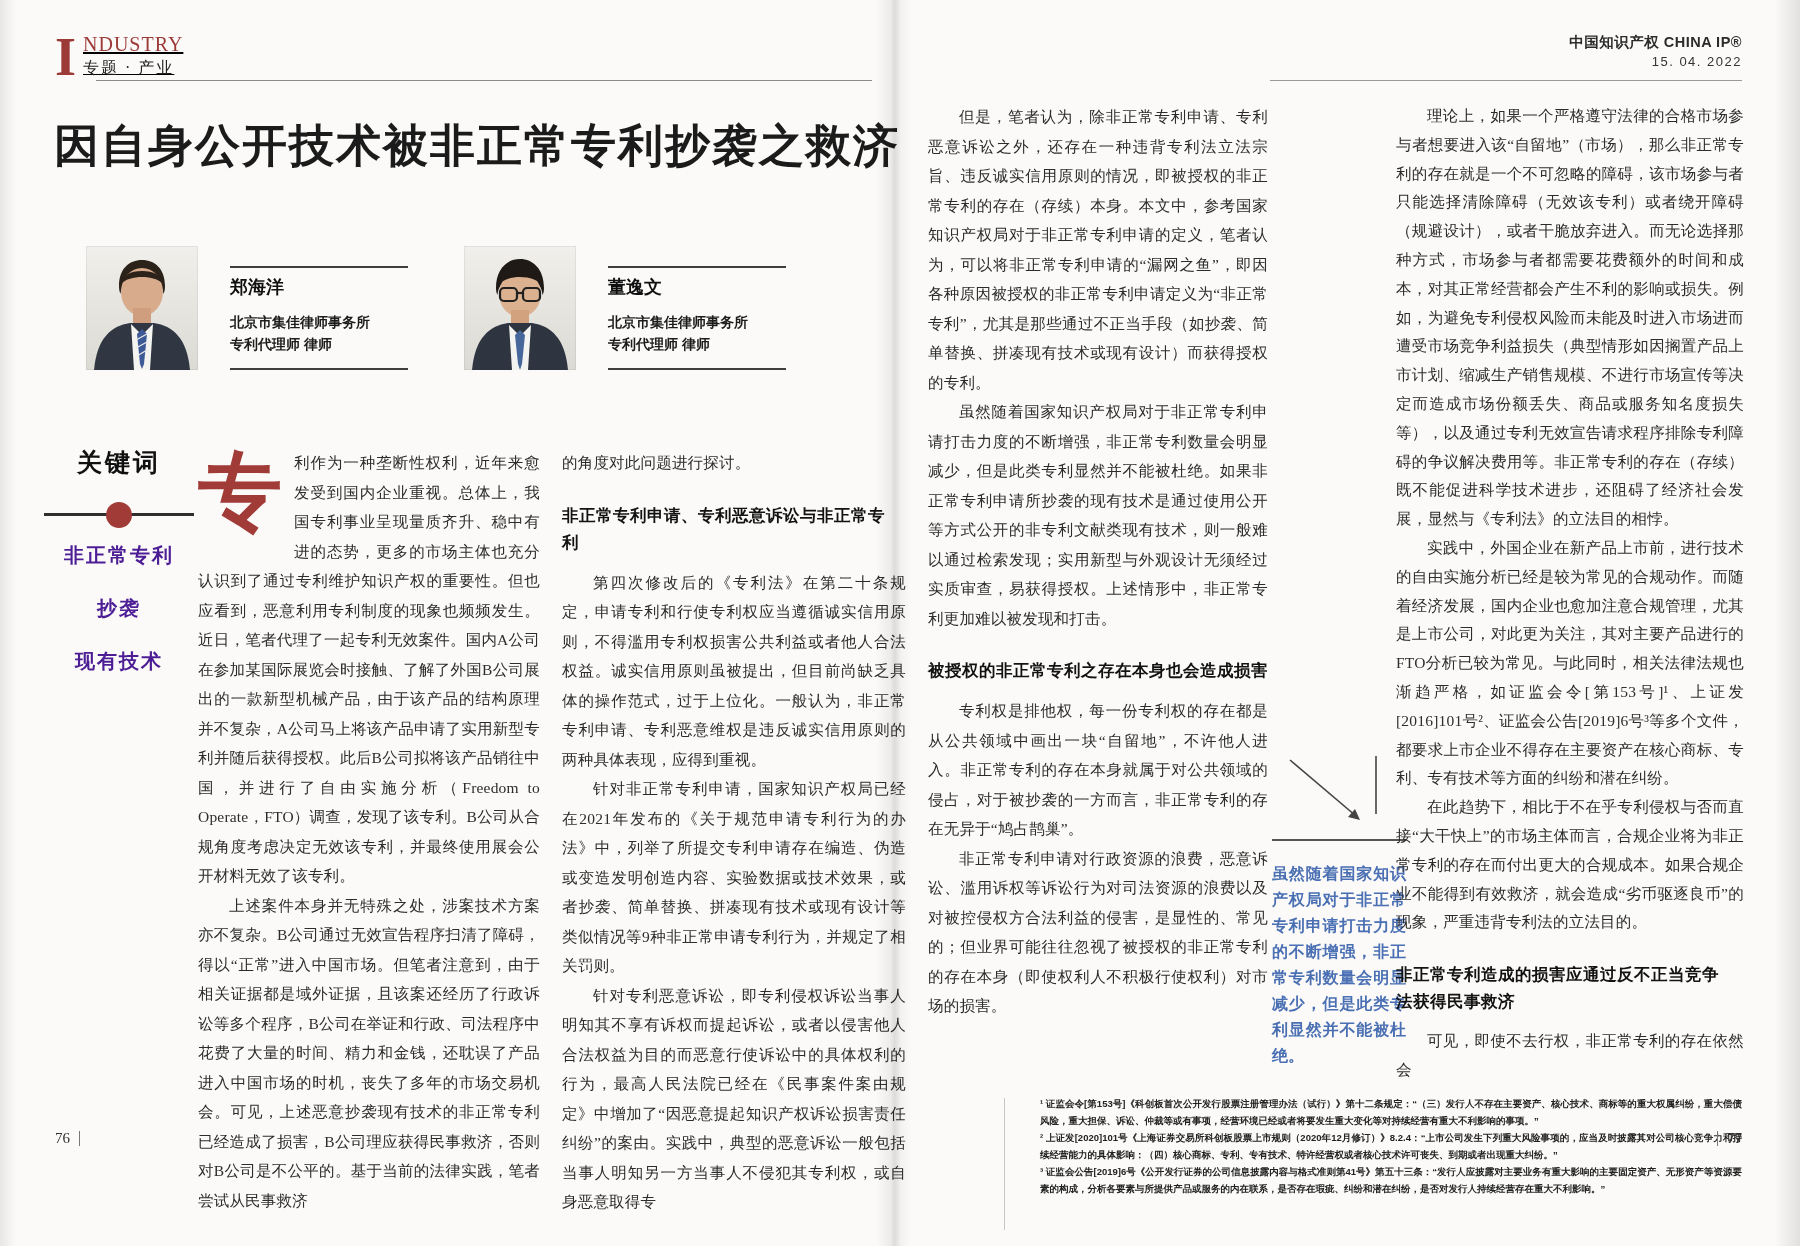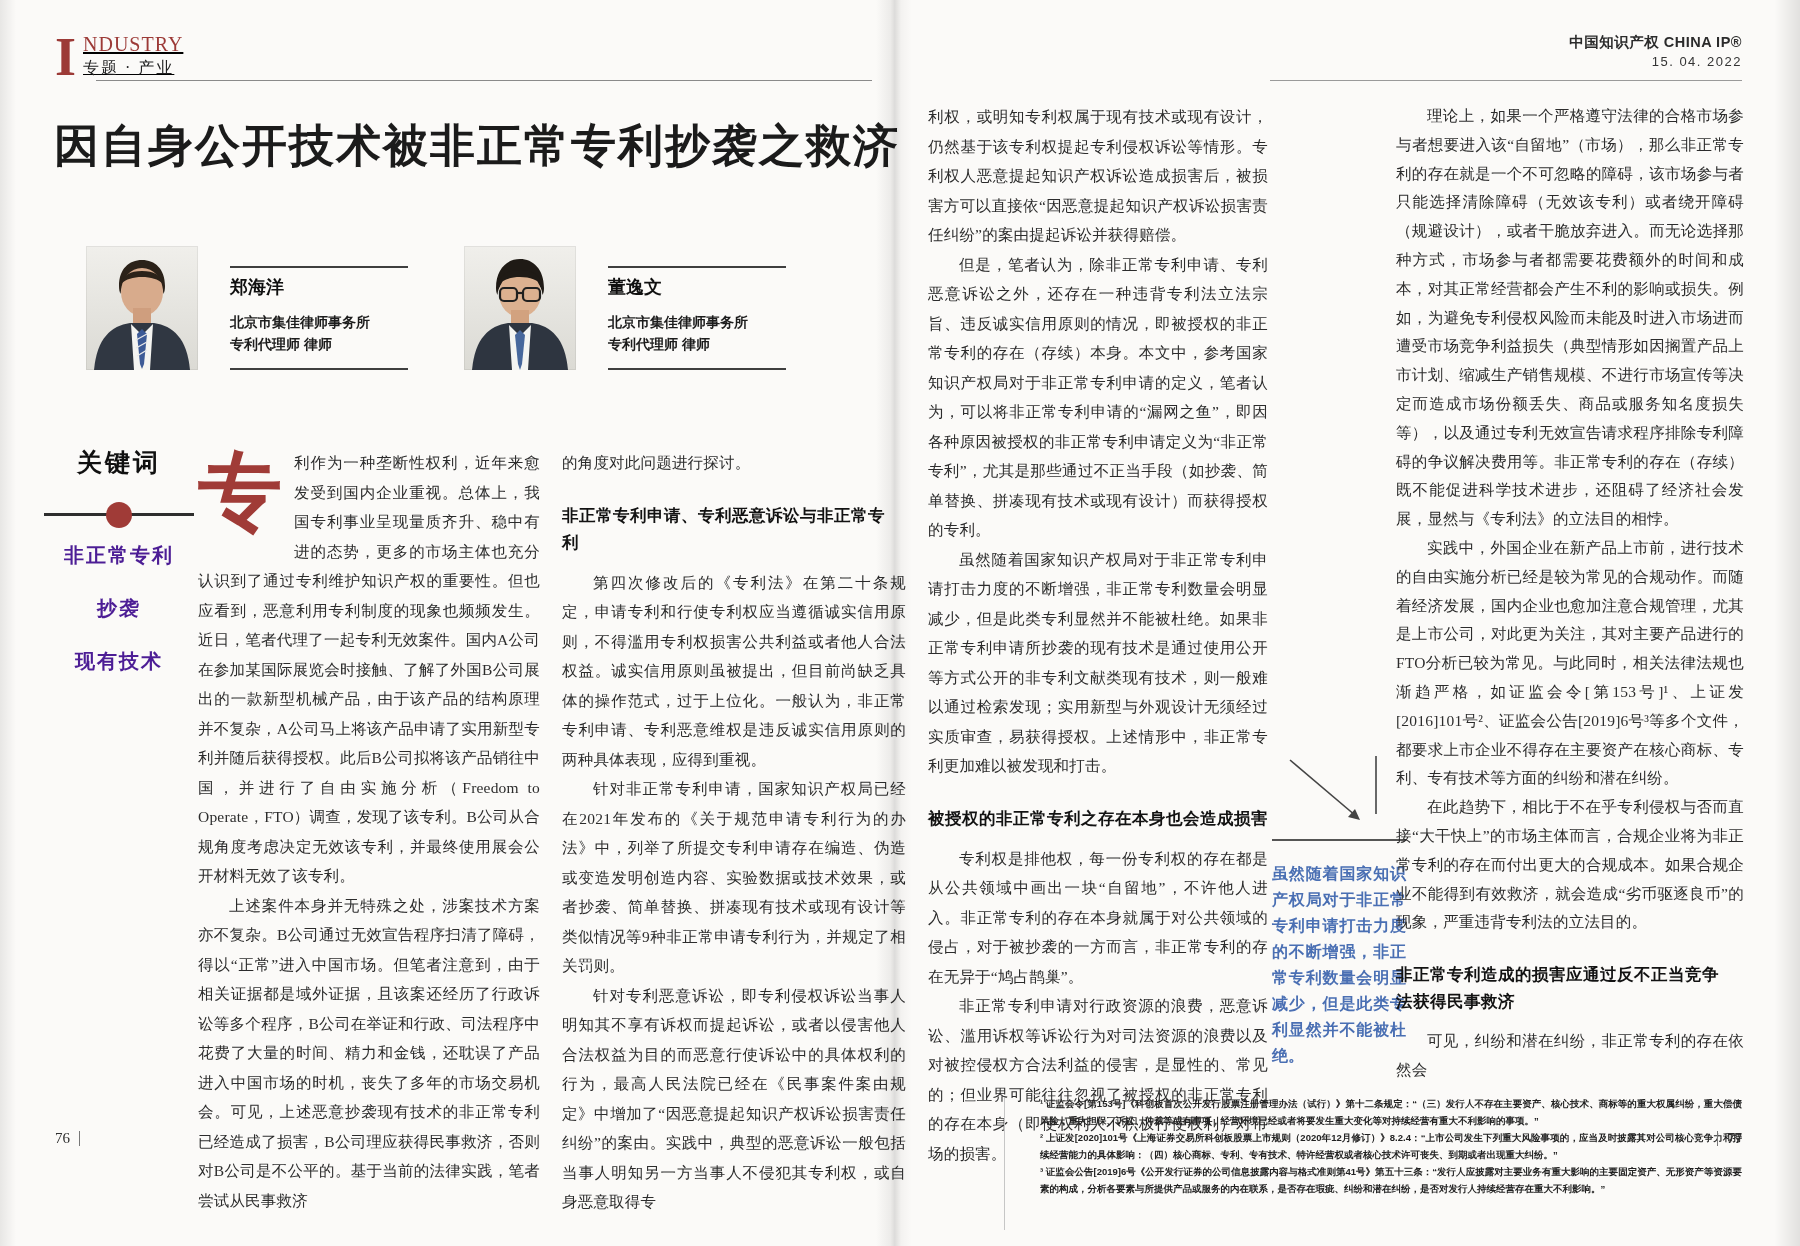--- a/index.html
+++ b/index.html
@@ -155,21 +155,20 @@
 
   <section class="col colB-left">
     <p class="para no-indent">的角度对此问题进行探讨。</p>
     <h2 class="col-heading hw322">非正常专利申请、专利恶意诉讼与非正常专利</h2>
     <p class="para">第四次修改后的《专利法》在第二十条规定，申请专利和行使专利权应当遵循诚实信用原则，不得滥用专利权损害公共利益或者他人合法权益。诚实信用原则虽被提出，但目前尚缺乏具体的操作范式，过于上位化。一般认为，非正常专利申请、专利恶意维权是违反诚实信用原则的两种具体表现，应得到重视。</p>
     <p class="para">针对非正常专利申请，国家知识产权局已经在2021年发布的《关于规范申请专利行为的办法》中，列举了所提交专利申请存在编造、伪造或变造发明创造内容、实验数据或技术效果，或者抄袭、简单替换、拼凑现有技术或现有设计等类似情况等9种非正常申请专利行为，并规定了相关罚则。</p>
     <p class="para">针对专利恶意诉讼，即专利侵权诉讼当事人明知其不享有诉权而提起诉讼，或者以侵害他人合法权益为目的而恶意行使诉讼中的具体权利的行为，最高人民法院已经在《民事案件案由规定》中增加了“因恶意提起知识产权诉讼损害责任纠纷”的案由。实践中，典型的恶意诉讼一般包括当事人明知另一方当事人不侵犯其专利权，或自身恶意取得专</p>
   </section>
 
   <section class="col colA-right">
-    <p class="para no-indent">利权，或明知专利权属于现有技术或现有设计，仍然基于该专利权提起专利侵权诉讼等情形。专利权人恶意提起知识产权诉讼造成损害后，被损害方可以直接依“因恶意提起知识产权诉讼损害责任纠纷”的案由提起诉讼并获得赔偿。</p>
     <p class="para">但是，笔者认为，除非正常专利申请、专利恶意诉讼之外，还存在一种违背专利法立法宗旨、违反诚实信用原则的情况，即被授权的非正常专利的存在（存续）本身。本文中，参考国家知识产权局对于非正常专利申请的定义，笔者认为，可以将非正常专利申请的“漏网之鱼”，即因各种原因被授权的非正常专利申请定义为“非正常专利”，尤其是那些通过不正当手段（如抄袭、简单替换、拼凑现有技术或现有设计）而获得授权的专利。</p>
     <p class="para">虽然随着国家知识产权局对于非正常专利申请打击力度的不断增强，非正常专利数量会明显减少，但是此类专利显然并不能被杜绝。如果非正常专利申请所抄袭的现有技术是通过使用公开等方式公开的非专利文献类现有技术，则一般难以通过检索发现；实用新型与外观设计无须经过实质审查，易获得授权。上述情形中，非正常专利更加难以被发现和打击。</p>
     <h2 class="col-heading">被授权的非正常专利之存在本身也会造成损害</h2>
     <p class="para">专利权是排他权，每一份专利权的存在都是从公共领域中画出一块“自留地”，不许他人进入。非正常专利的存在本身就属于对公共领域的侵占，对于被抄袭的一方而言，非正常专利的存在无异于“鸠占鹊巢”。</p>
     <p class="para">非正常专利申请对行政资源的浪费，恶意诉讼、滥用诉权等诉讼行为对司法资源的浪费以及对被控侵权方合法利益的侵害，是显性的、常见的；但业界可能往往忽视了被授权的非正常专利的存在本身（即使权利人不积极行使权利）对市场的损害。</p>
   </section>
 
   <div class="quote-block">
     <svg width="134" height="92" viewBox="0 0 134 92">
       <line x1="18" y1="8" x2="84" y2="64" stroke="#444" stroke-width="1.6"></line>
@@ -178,21 +177,21 @@
       <line x1="0" y1="88" x2="134" y2="88" stroke="#555" stroke-width="1.8"></line>
     </svg>
     <div class="quote-text">虽然随着国家知识产权局对于非正常专利申请打击力度的不断增强，非正常专利数量会明显减少，但是此类专利显然并不能被杜绝。</div>
   </div>
 
   <section class="col colB-right">
     <p class="para">理论上，如果一个严格遵守法律的合格市场参与者想要进入该“自留地”（市场），那么非正常专利的存在就是一个不可忽略的障碍，该市场参与者只能选择清除障碍（无效该专利）或者绕开障碍（规避设计），或者干脆放弃进入。而无论选择那种方式，市场参与者都需要花费额外的时间和成本，对其正常经营都会产生不利的影响或损失。例如，为避免专利侵权风险而未能及时进入市场进而遭受市场竞争利益损失（典型情形如因搁置产品上市计划、缩减生产销售规模、不进行市场宣传等决定而造成市场份额丢失、商品或服务知名度损失等），以及通过专利无效宣告请求程序排除专利障碍的争议解决费用等。非正常专利的存在（存续）既不能促进科学技术进步，还阻碍了经济社会发展，显然与《专利法》的立法目的相悖。</p>
     <p class="para">实践中，外国企业在新产品上市前，进行技术的自由实施分析已经是较为常见的合规动作。而随着经济发展，国内企业也愈加注意合规管理，尤其是上市公司，对此更为关注，其对主要产品进行的FTO分析已较为常见。与此同时，相关法律法规也渐趋严格，如证监会令[第153号]¹、上证发[2016]101号²、证监会公告[2019]6号³等多个文件，都要求上市企业不得存在主要资产在核心商标、专利、专有技术等方面的纠纷和潜在纠纷。</p>
     <p class="para">在此趋势下，相比于不在乎专利侵权与否而直接“大干快上”的市场主体而言，合规企业将为非正常专利的存在而付出更大的合规成本。如果合规企业不能得到有效救济，就会造成“劣币驱逐良币”的现象，严重违背专利法的立法目的。</p>
     <h2 class="col-heading hw336">非正常专利造成的损害应通过反不正当竞争法获得民事救济</h2>
-    <p class="para">可见，纠纷和潜在纠纷，非正常专利的存在依然会</p>
+    <p class="para">可见，即使不去行权，非正常专利的存在依然会</p>
   </section>
 
   <div class="fn-divider"></div>
   <div class="footnotes">
     <p>¹ 证监会令[第153号]《科创板首次公开发行股票注册管理办法（试行）》第十二条规定：“（三）发行人不存在主要资产、核心技术、商标等的重大权属纠纷，重大偿债风险，重大担保、诉讼、仲裁等或有事项，经营环境已经或者将要发生重大变化等对持续经营有重大不利影响的事项。”</p>
     <p>² 上证发[2020]101号《上海证券交易所科创板股票上市规则（2020年12月修订）》8.2.4：“上市公司发生下列重大风险事项的，应当及时披露其对公司核心竞争力和持续经营能力的具体影响：（四）核心商标、专利、专有技术、特许经营权或者核心技术许可丧失、到期或者出现重大纠纷。”</p>
     <p>³ 证监会公告[2019]6号《公开发行证券的公司信息披露内容与格式准则第41号》第五十三条：“发行人应披露对主要业务有重大影响的主要固定资产、无形资产等资源要素的构成，分析各要素与所提供产品或服务的内在联系，是否存在瑕疵、纠纷和潜在纠纷，是否对发行人持续经营存在重大不利影响。”</p>
   </div>
 
   <div class="pageno pageno-left">

